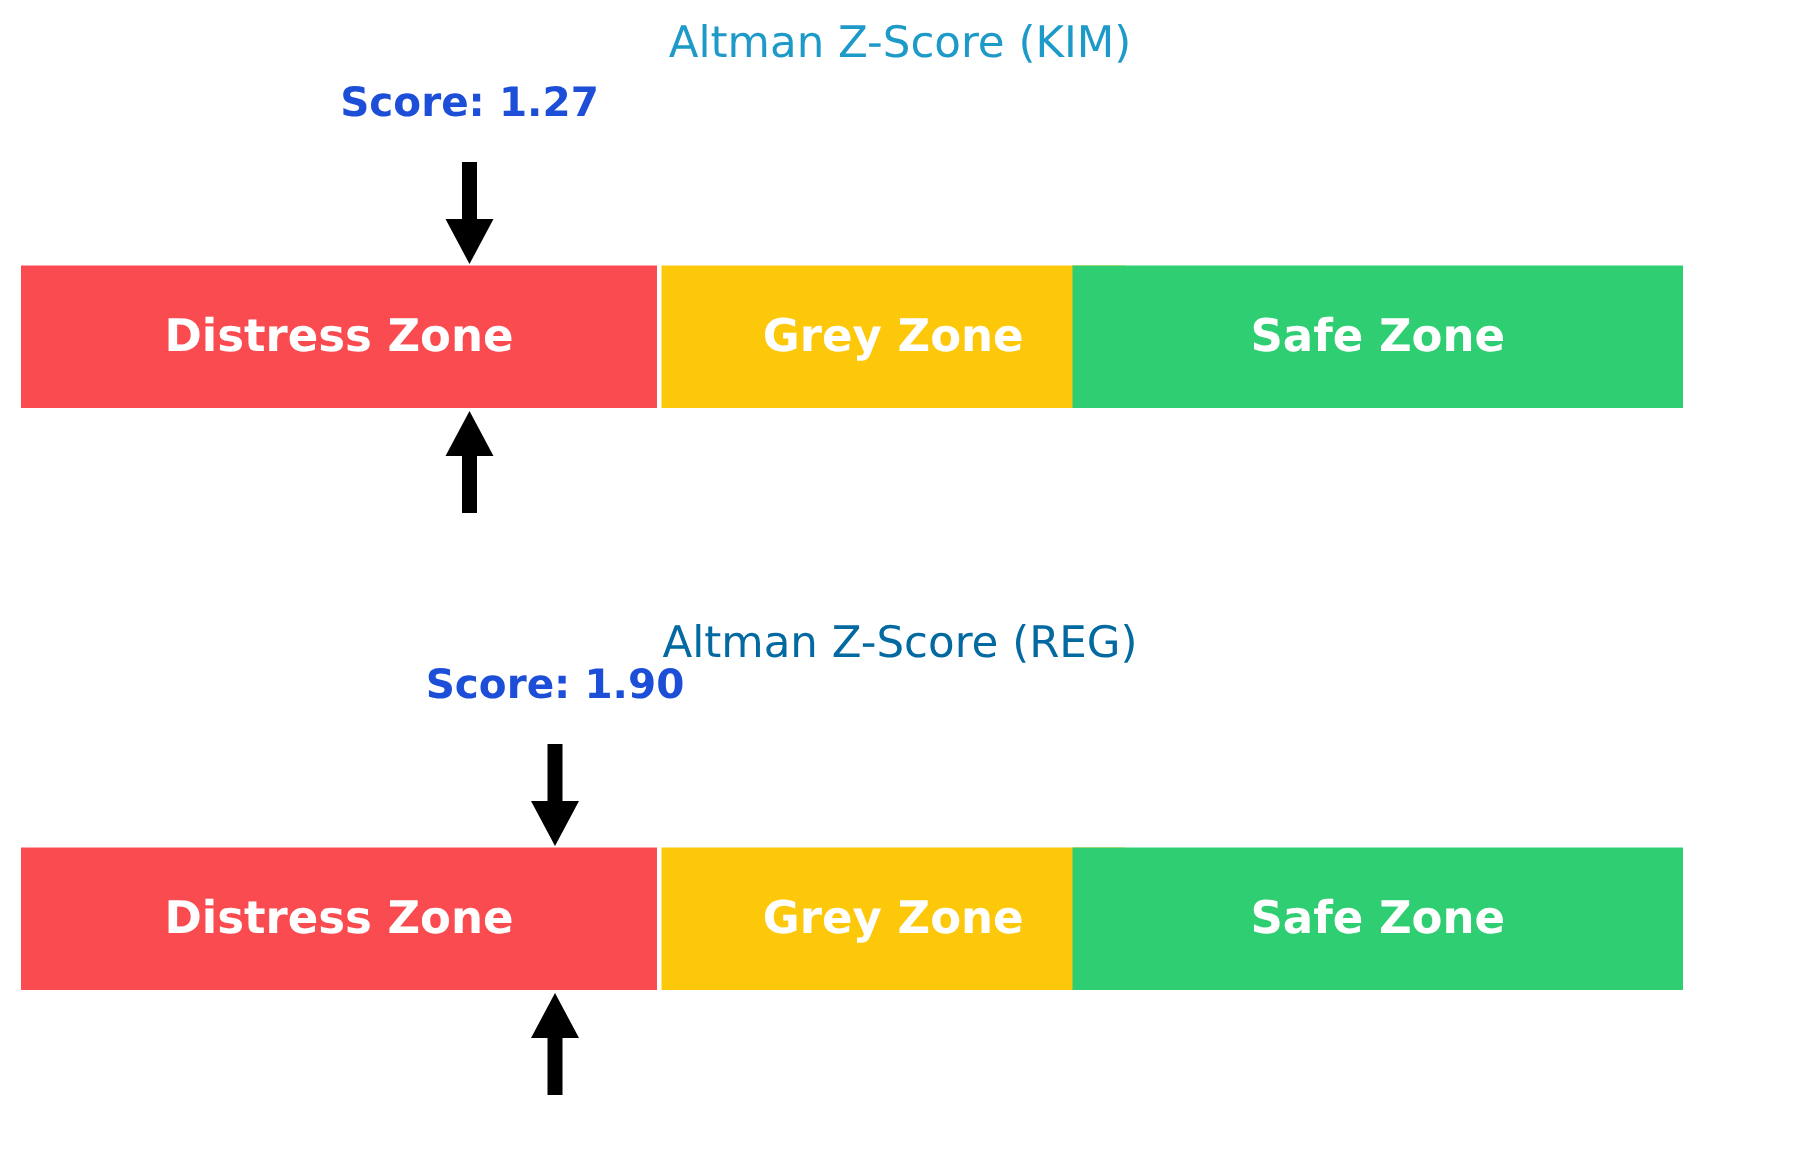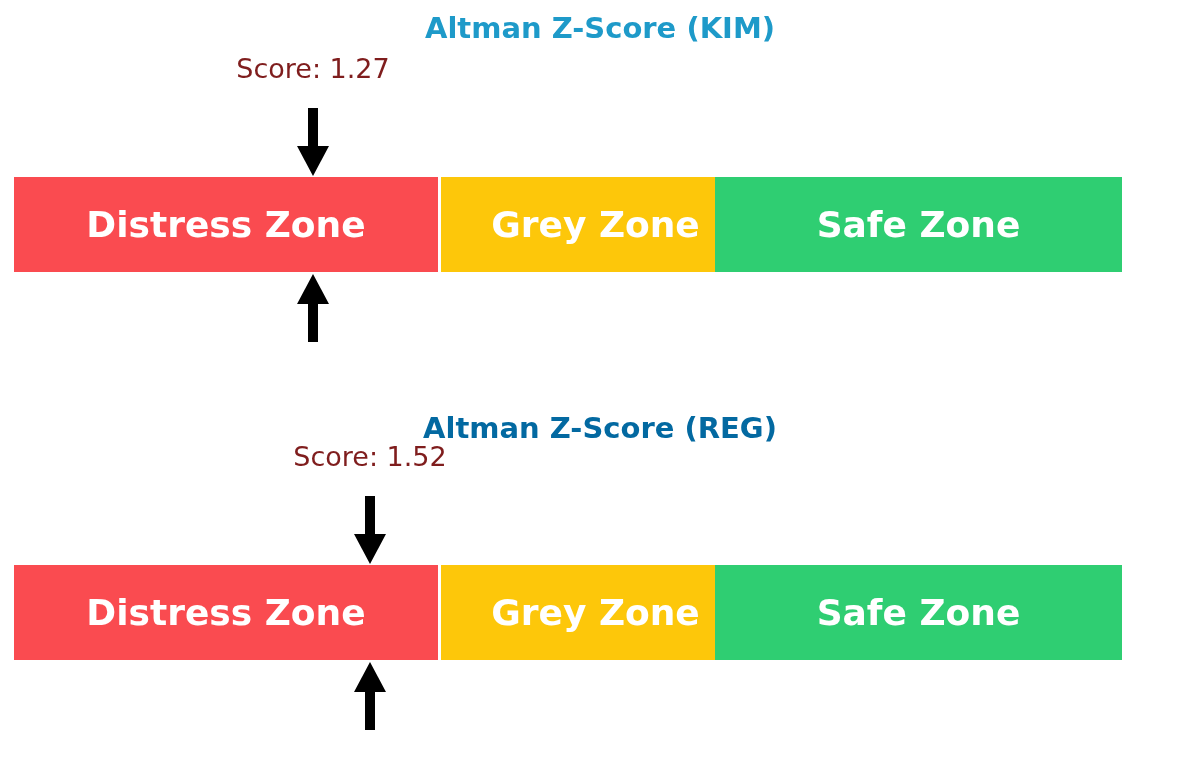--- a/index.html
+++ b/index.html
@@ -13,47 +13,47 @@
   }
   .chart{position:absolute;left:0;width:1200px;height:388px;}
   .chart.first{top:0;}
   .chart.second{top:388px;}
   .chart-title{
     position:absolute;
     top:11px;left:0;width:1200px;
     margin:0;
     text-align:center;
     font-size:29px;
-    font-weight:700;
+    font-weight:400;
     color:#1E9AC9;
   }
   .score-label{
     position:absolute;
     top:53px;
     transform:translateX(-50%);
     font-size:27px;
-    font-weight:400;
-    color:#7f1d1d;
+    font-weight:700;
+    color:#1d4ed8;
     white-space:nowrap;
   }
   .arrow{position:absolute;width:40px;height:68px;}
   .arrow.down{top:108px;}
   .arrow.up{top:274px;}
   .bar{
     position:absolute;
     top:177px;left:0;width:1200px;height:95px;
   }
   .zone{
     position:absolute;
     top:0;height:95px;
     display:flex;align-items:center;justify-content:center;
   }
   .zone-label{
     color:#ffffff;
-    font-size:36px;
+    font-size:30px;
     font-weight:700;
     white-space:nowrap;
   }
   .zone.distress{left:14px;width:424px;}
   .zone.grey{left:441px;width:309px;}
   .zone.safe{left:715px;width:407px;}
 </style>
 </head>
 <body>
 
@@ -81,21 +81,21 @@
     </div>
 
     <svg class="arrow up" style="left:293px;" viewBox="0 0 40 68">
       <polygon points="20,0 4,30 36,30" fill="#000000"></polygon>
       <rect x="15" y="28" width="10" height="40" fill="#000000"></rect>
     </svg>
   </section>
 
   <section class="chart second">
     <h2 class="chart-title" style="color: #0369a1; margin-top: 12px;">Altman Z-Score (REG)</h2>
-    <div class="score-label" style="left:370px;">Score: 1.52</div>
+    <div class="score-label" style="left:370px;">Score: 1.90</div>
 
     <svg class="arrow down" style="left:350px;" viewBox="0 0 40 68">
       <rect x="15" y="0" width="10" height="40" fill="#000000"></rect>
       <polygon points="4,38 36,38 20,68" fill="#000000"></polygon>
     </svg>
 
     <div class="bar">
       <div class="zone distress" style="background-color: rgb(250, 75, 80);">
         <span class="zone-label">Distress Zone</span>
       </div>

